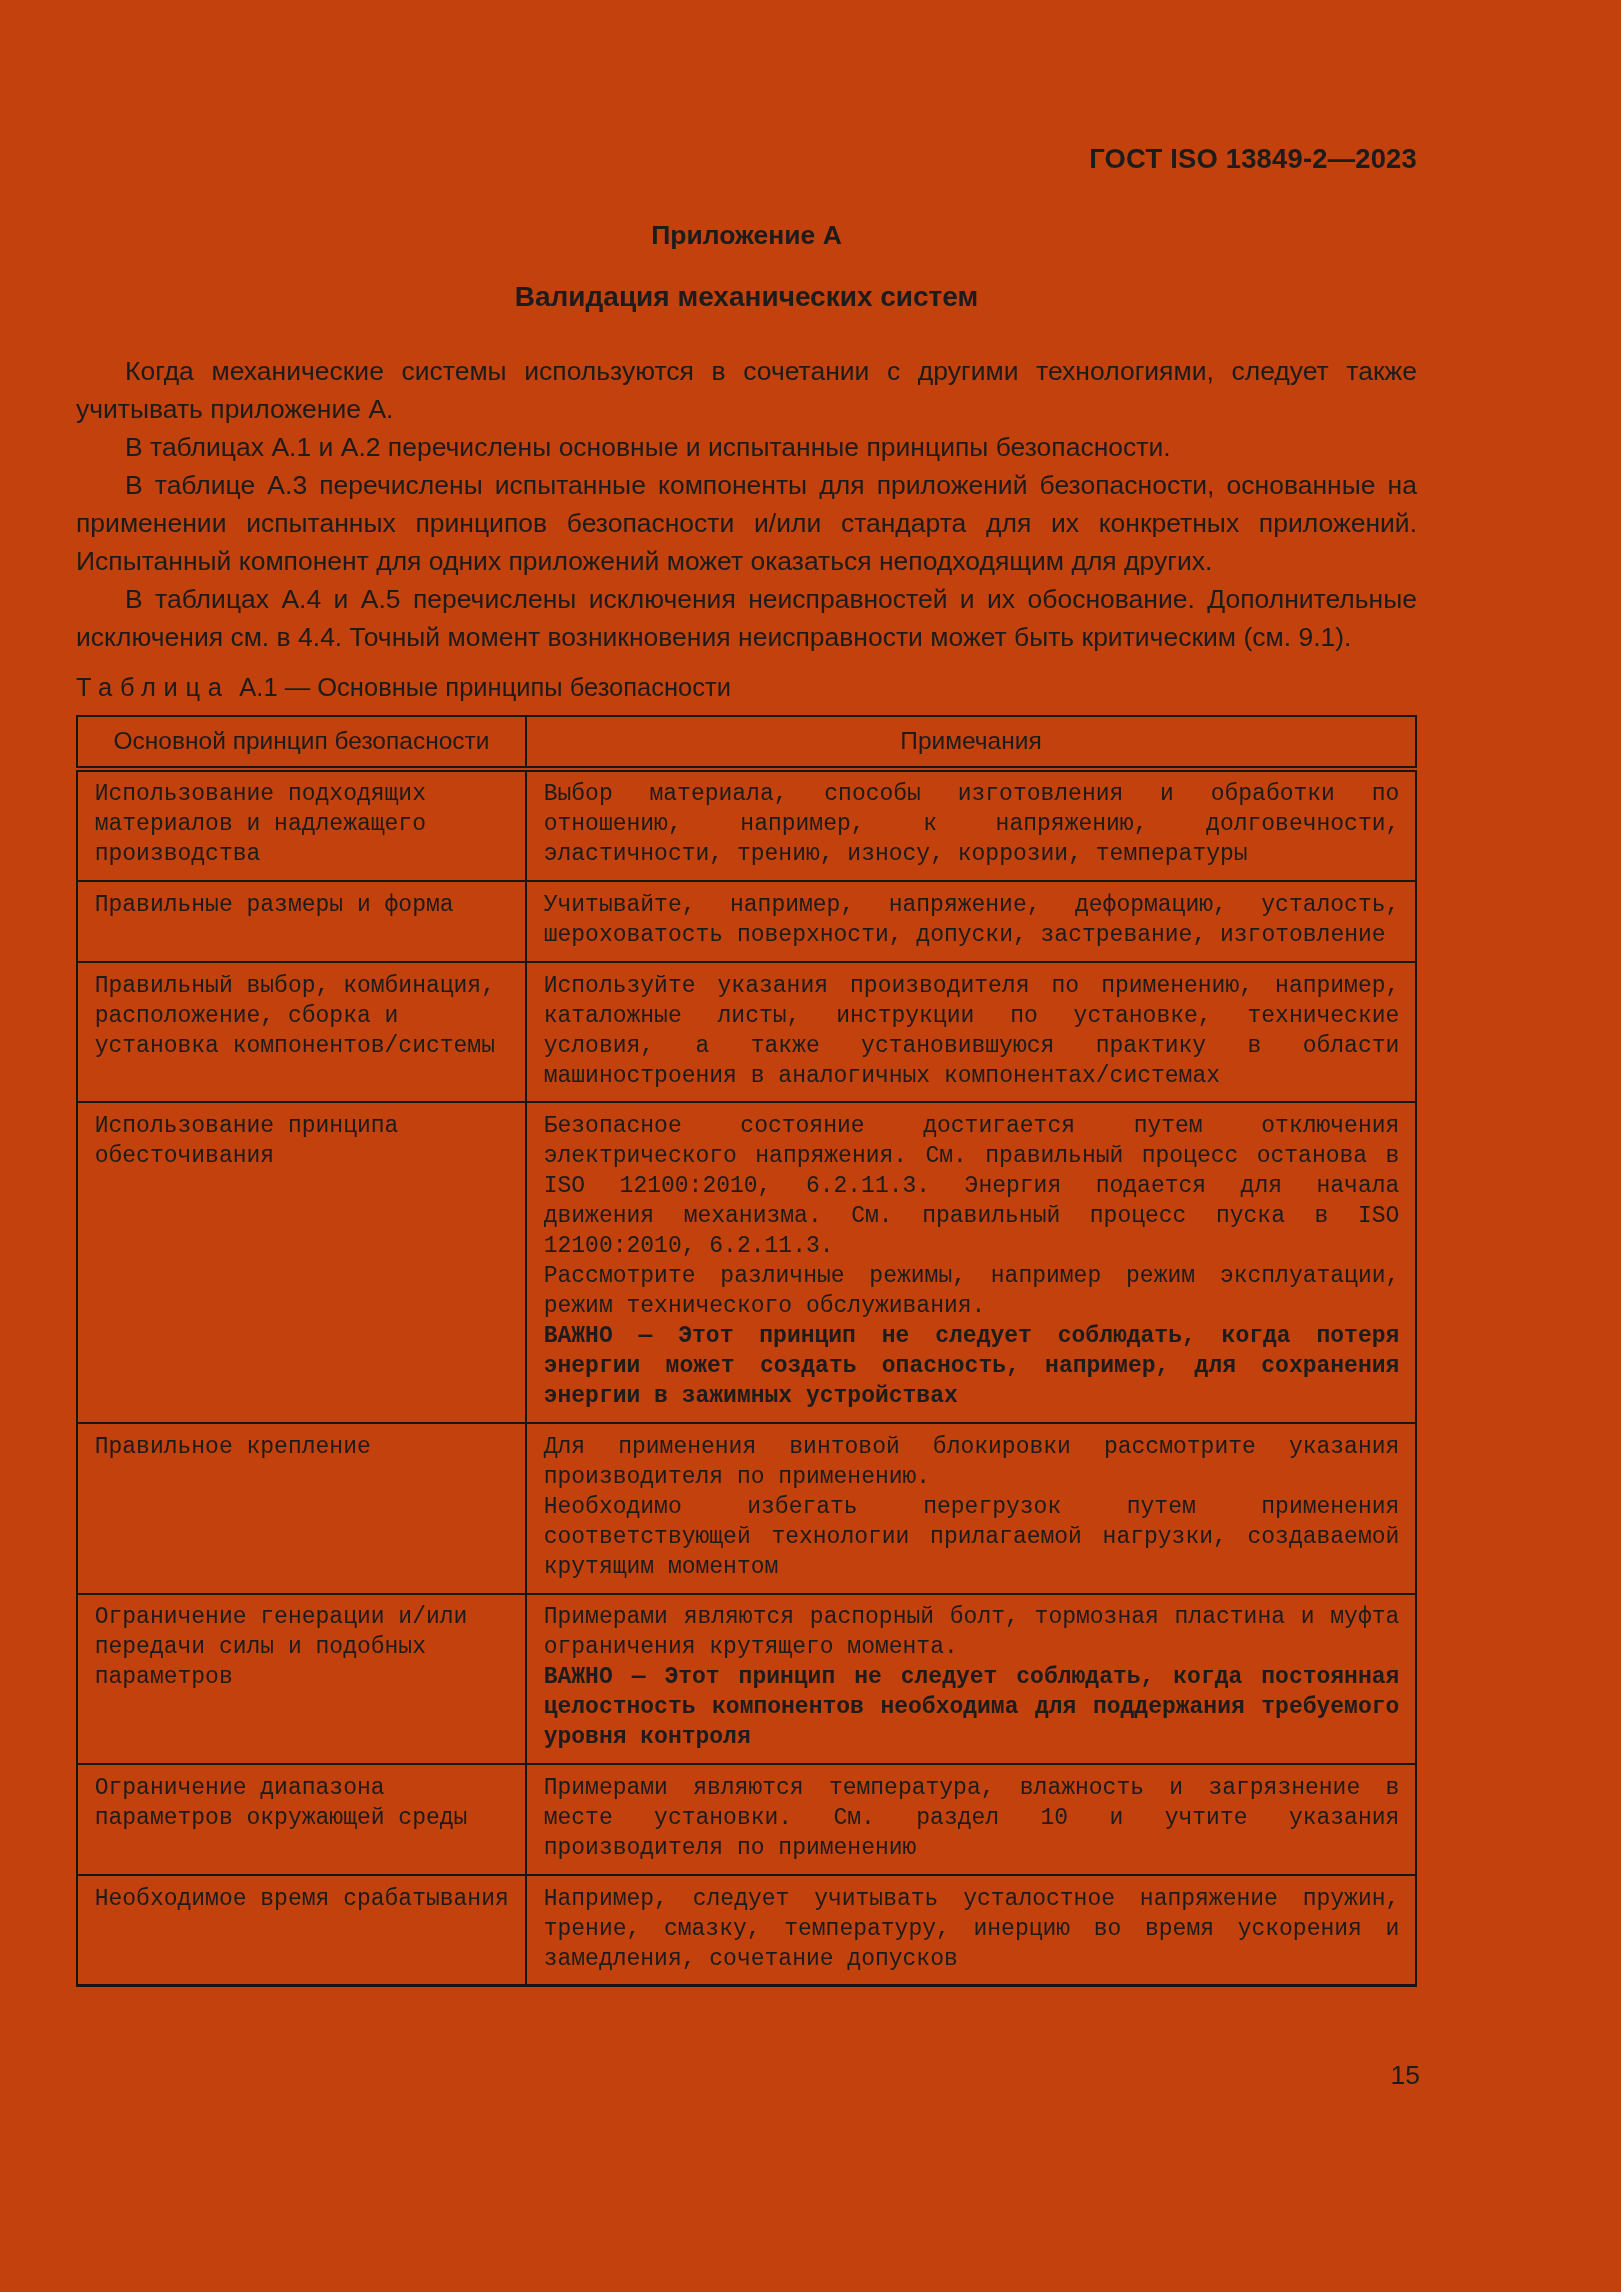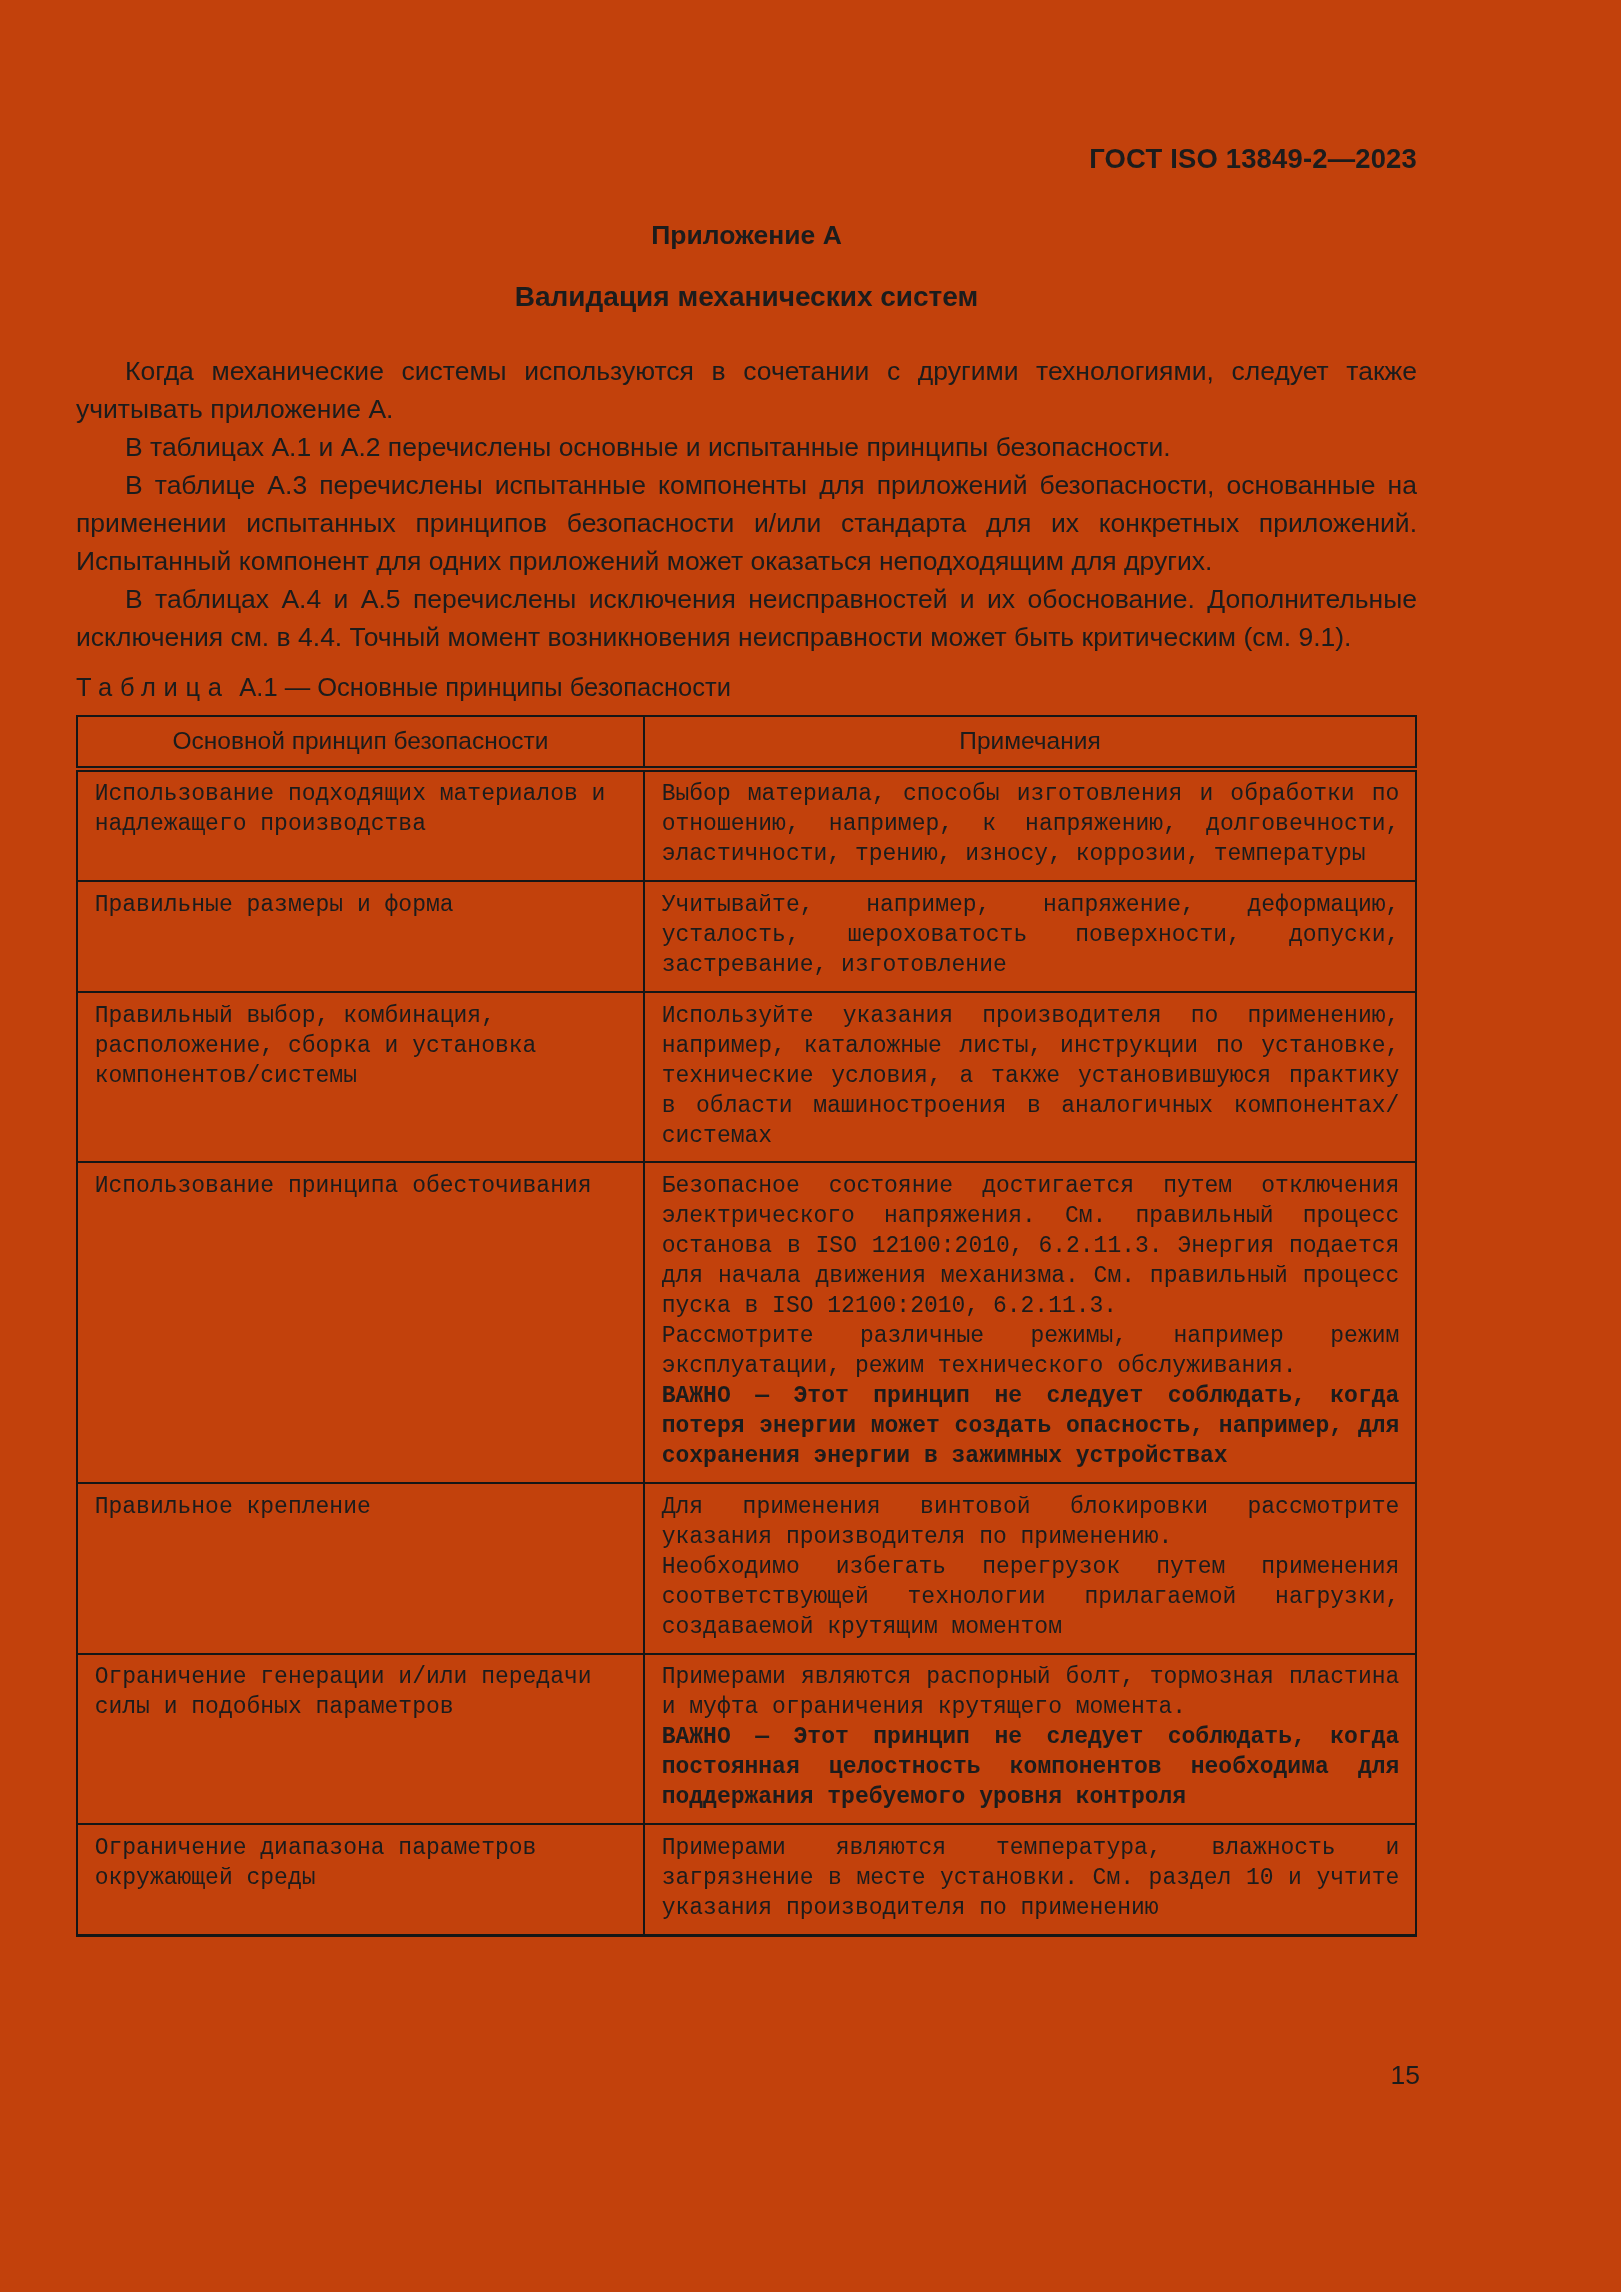--- a/index.html
+++ b/index.html
@@ -78,21 +78,21 @@
   }
   table.gost thead th {
     font-weight: normal;
     font-size: 24.5px;
     text-align: center;
     vertical-align: middle;
     padding: 9.8px 7.8px 10.8px 7.8px;
     border-bottom: 6.9px double #161616;
   }
   table.gost thead th:first-child {
-    width: 567px;
+    width: 449px;
     border-right: 2px solid #161616;
   }
   table.gost tbody td {
     vertical-align: top;
     font-size: 23px;
     line-height: 30px;
     padding: 7.8px 15.7px 10.8px 16.7px;
     border-top: 2.9px solid #161616;
     font-family: Liberation Mono, monospace;
   }
@@ -183,20 +183,26 @@
               <p>Примерами являются распорный болт, тормозная пластина и муфта ограничения крутящего момента.</p>
               <p class="bold">ВАЖНО — Этот принцип не следует соблюдать, когда постоянная целостность компонентов необходима для поддержания требуемого уровня контроля</p>
             </td>
           </tr>
           <tr>
             <td>Ограничение диапазона параметров окружающей среды</td>
             <td>
               <p>Примерами являются температура, влажность и загрязнение в месте установки. См. раздел 10 и учтите указания производителя по применению</p>
             </td>
           </tr>
+          <tr>
+            <td>Необходимое время срабатывания</td>
+            <td>
+              <p>Например, следует учитывать усталостное напряжение пружин, трение, смазку, температуру, инерцию во время ускорения и замедления, сочетание допусков</p>
+            </td>
+          </tr>
         </tbody>
     </table>
 
   </div>
 
   <div class="page-number">15</div>
 </div>
 
 
 </body></html>

